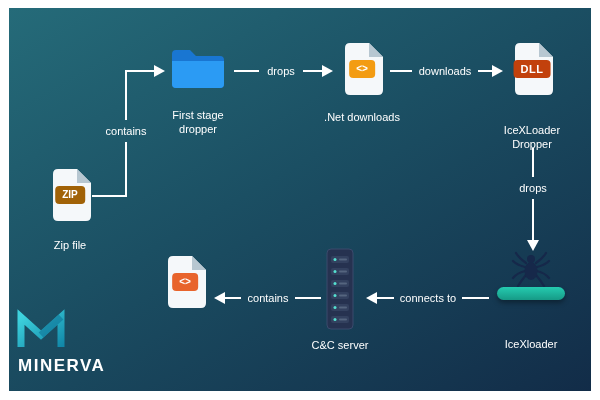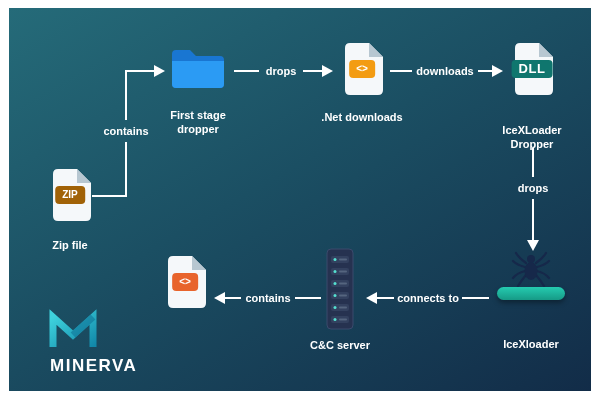--- a/index.html
+++ b/index.html
@@ -15,46 +15,46 @@
     left:9px;top:8px;right:9px;bottom:9px;
     background:linear-gradient(150deg,#256b79 0%,#1b4f63 45%,#122c48 100%);
   }
   .layer{position:absolute;left:0;top:0;width:600px;height:400px;}
   .node{
     position:absolute;
     display:flex;flex-direction:column;align-items:center;
     color:#fff;text-align:center;
   }
   .nlabel{
-    font-size:11px;font-weight:bold;line-height:14px;color:#fff;
+    font-size:11px;font-weight:normal;line-height:14px;color:#fff;
   }
   .doc{position:relative;width:44px;height:54px;}
   .badge{
     position:absolute;left:50%;transform:translateX(-50%);
     top:18px;padding:2px 7px;border-radius:4px;
     color:#fff;font-weight:bold;font-size:10px;line-height:14px;
     white-space:nowrap;
   }
   .badge-zip{background:#a16207;}
   .badge-net{background:#f39c12;}
-  .badge-dll{background:#0f766e;font-size:13px;letter-spacing:.5px;}
+  .badge-dll{background:#c2410c;font-size:11px;letter-spacing:.5px;}
   .badge-mal{background:#e8642c;}
   .elabel{
     position:absolute;transform:translate(-50%,-50%);
-    color:#fff;font-size:11px;font-weight:700;white-space:nowrap;
+    color:#fff;font-size:11px;font-weight:400;white-space:nowrap;
   }
   .platform{
     width:68px;height:13px;border-radius:7px;
     background:linear-gradient(#25cbb0,#169a86);
     box-shadow:0 3px 5px rgba(0,0,0,.35);
     margin-top:-5px;
   }
   .logo{
     position:absolute;left:16px;top:306px;width:110px;
-    display:flex;flex-direction:column;align-items:flex-start;margin-left:32px;
+    display:flex;flex-direction:column;align-items:flex-start;
   }
   .logo-text{
     color:#fff;font-size:17px;font-weight:bold;letter-spacing:1.5px;
     margin-top:4px;margin-left:2px;
   }
 </style>
 </head>
 <body>
 
 <div class="stage">

